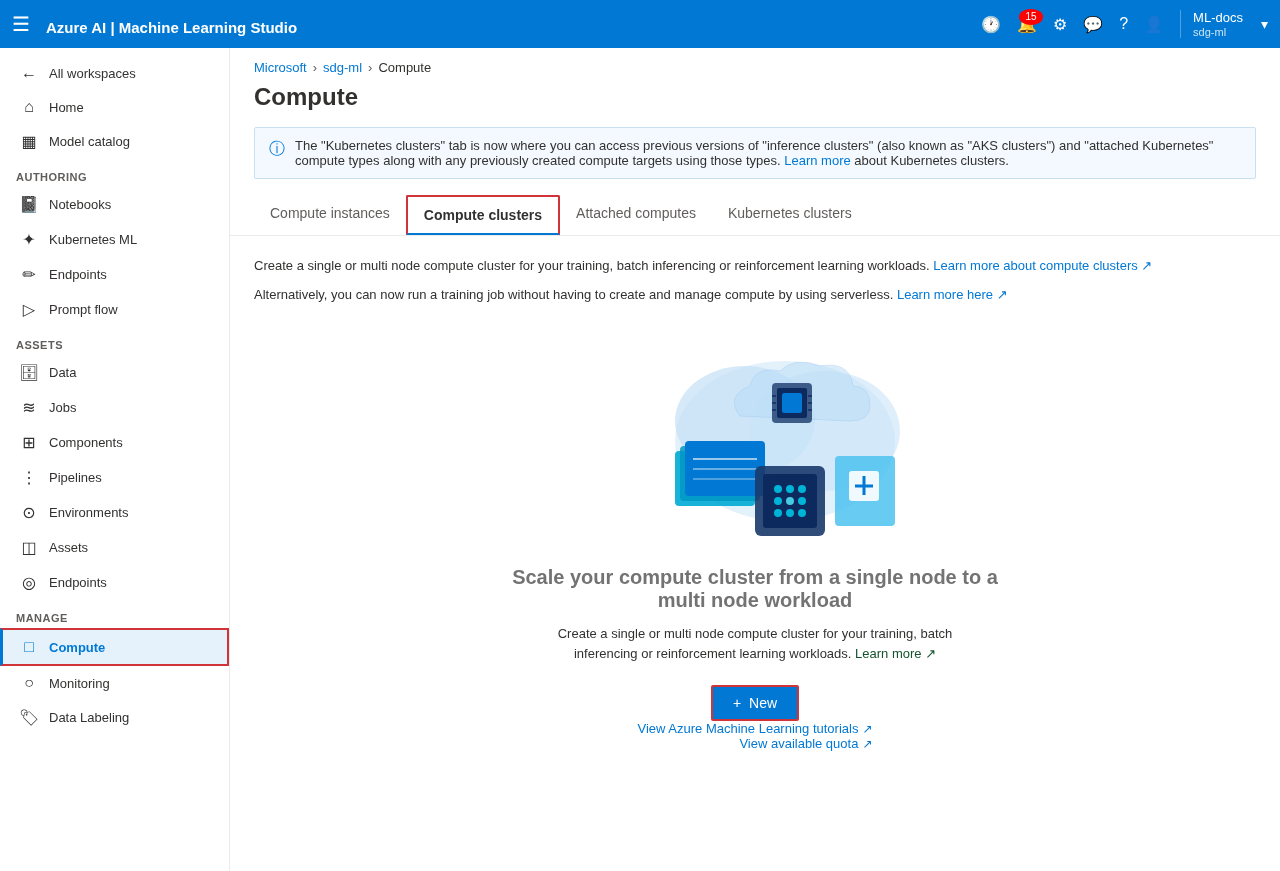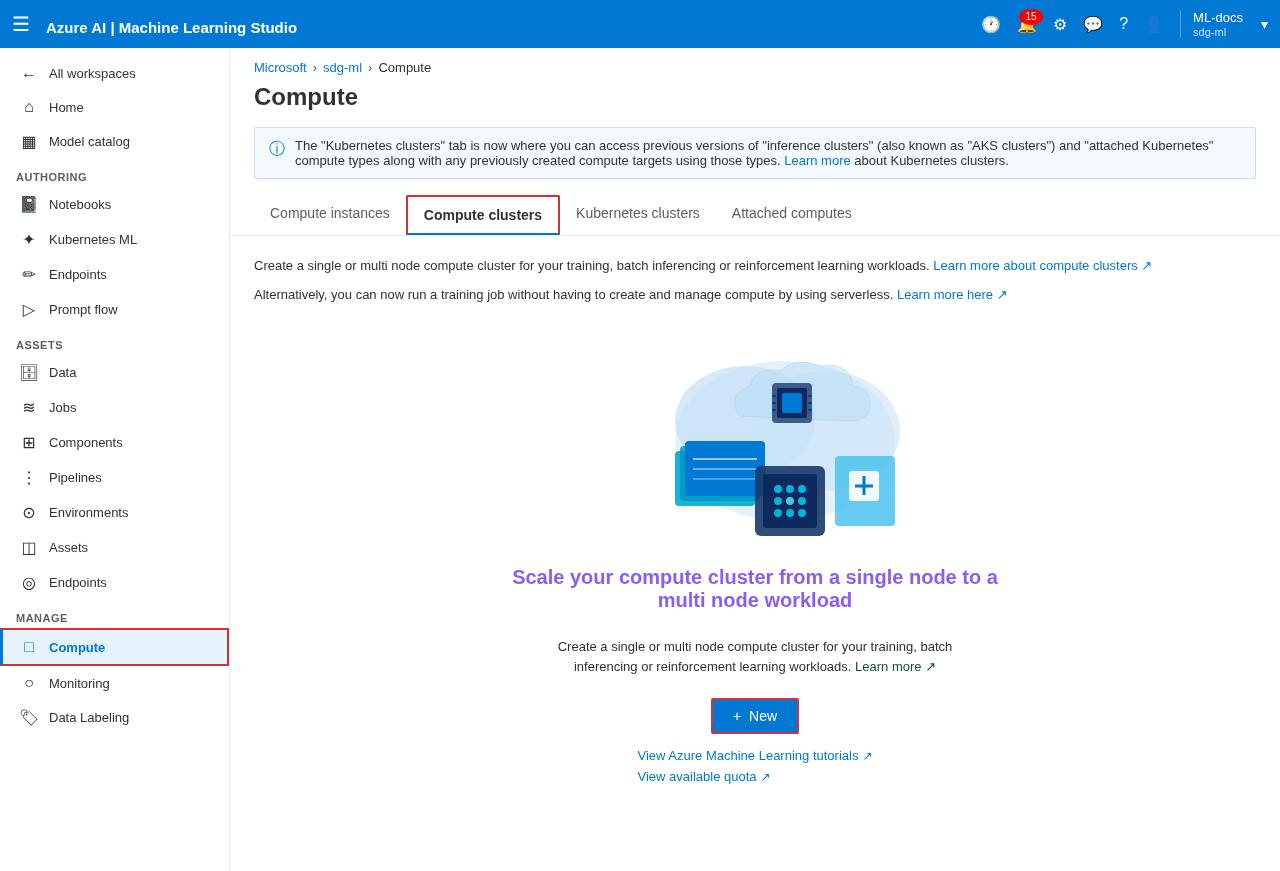--- a/index.html
+++ b/index.html
@@ -148,24 +148,24 @@
       align-items: center;
       margin: 20px 0;
     }
 
     
     .cloud-illustration { width: 340px; height: 240px; }
 
     .feature-heading {
       font-size: 20px;
       font-weight: 700;
-      color: #8b5cf6;
+      color: #737373;
       text-align: center;
       max-width: 500px;
-      margin-bottom: 25px;
+      margin-bottom: 12px;
     }
     .feature-desc {
       font-size: 13px;
       color: #323130;
       text-align: center;
       max-width: 460px;
       line-height: 1.6;
       margin-bottom: 20px;
     }
     .feature-desc a { color: #14532d; text-decoration: none; }
@@ -176,25 +176,23 @@
       border: none;
       padding: 8px 20px;
       font-size: 14px;
       cursor: pointer;
       display: flex; align-items: center; gap: 8px;
       border: 2px solid #d13438;
       border-radius: 2px;
     }
 
     .links-section {
-      margin-top: 14px;
       display: flex;
       flex-direction: column;
-      gap: 6px;
-      align-items: flex-start;
+      align-items: flex-end;
     }
     .links-section a {
       color: #0078d4;
       text-decoration: none;
       font-size: 13px;
       display: flex; align-items: center; gap: 4px;
     }
     .ext-icon { font-size: 12px; }
   </style>
 </head>
@@ -329,24 +327,24 @@
     </div>
 
     <div class="tabs">
       <div class="tab">
         <span>Compute instances</span>
       </div>
       <div class="tab active">
         <span>Compute clusters</span>
       </div>
       <div class="tab">
+        <span>Attached computes</span>
+      </div>
+      <div class="tab">
         <span>Kubernetes clusters</span>
-      </div>
-      <div class="tab">
-        <span>Attached computes</span>
       </div>
     </div>
 
     <div class="content-area">
       <p class="content-description">
         <span>Create a single or multi node compute cluster for your training, batch inferencing or reinforcement learning workloads.</span>
         <a> Learn more about compute clusters ↗</a>
       </p>
       <p class="content-description" style="margin-top:8px;">
         <span>Alternatively, you can now run a training job without having to create and manage compute by using serverless.</span>

